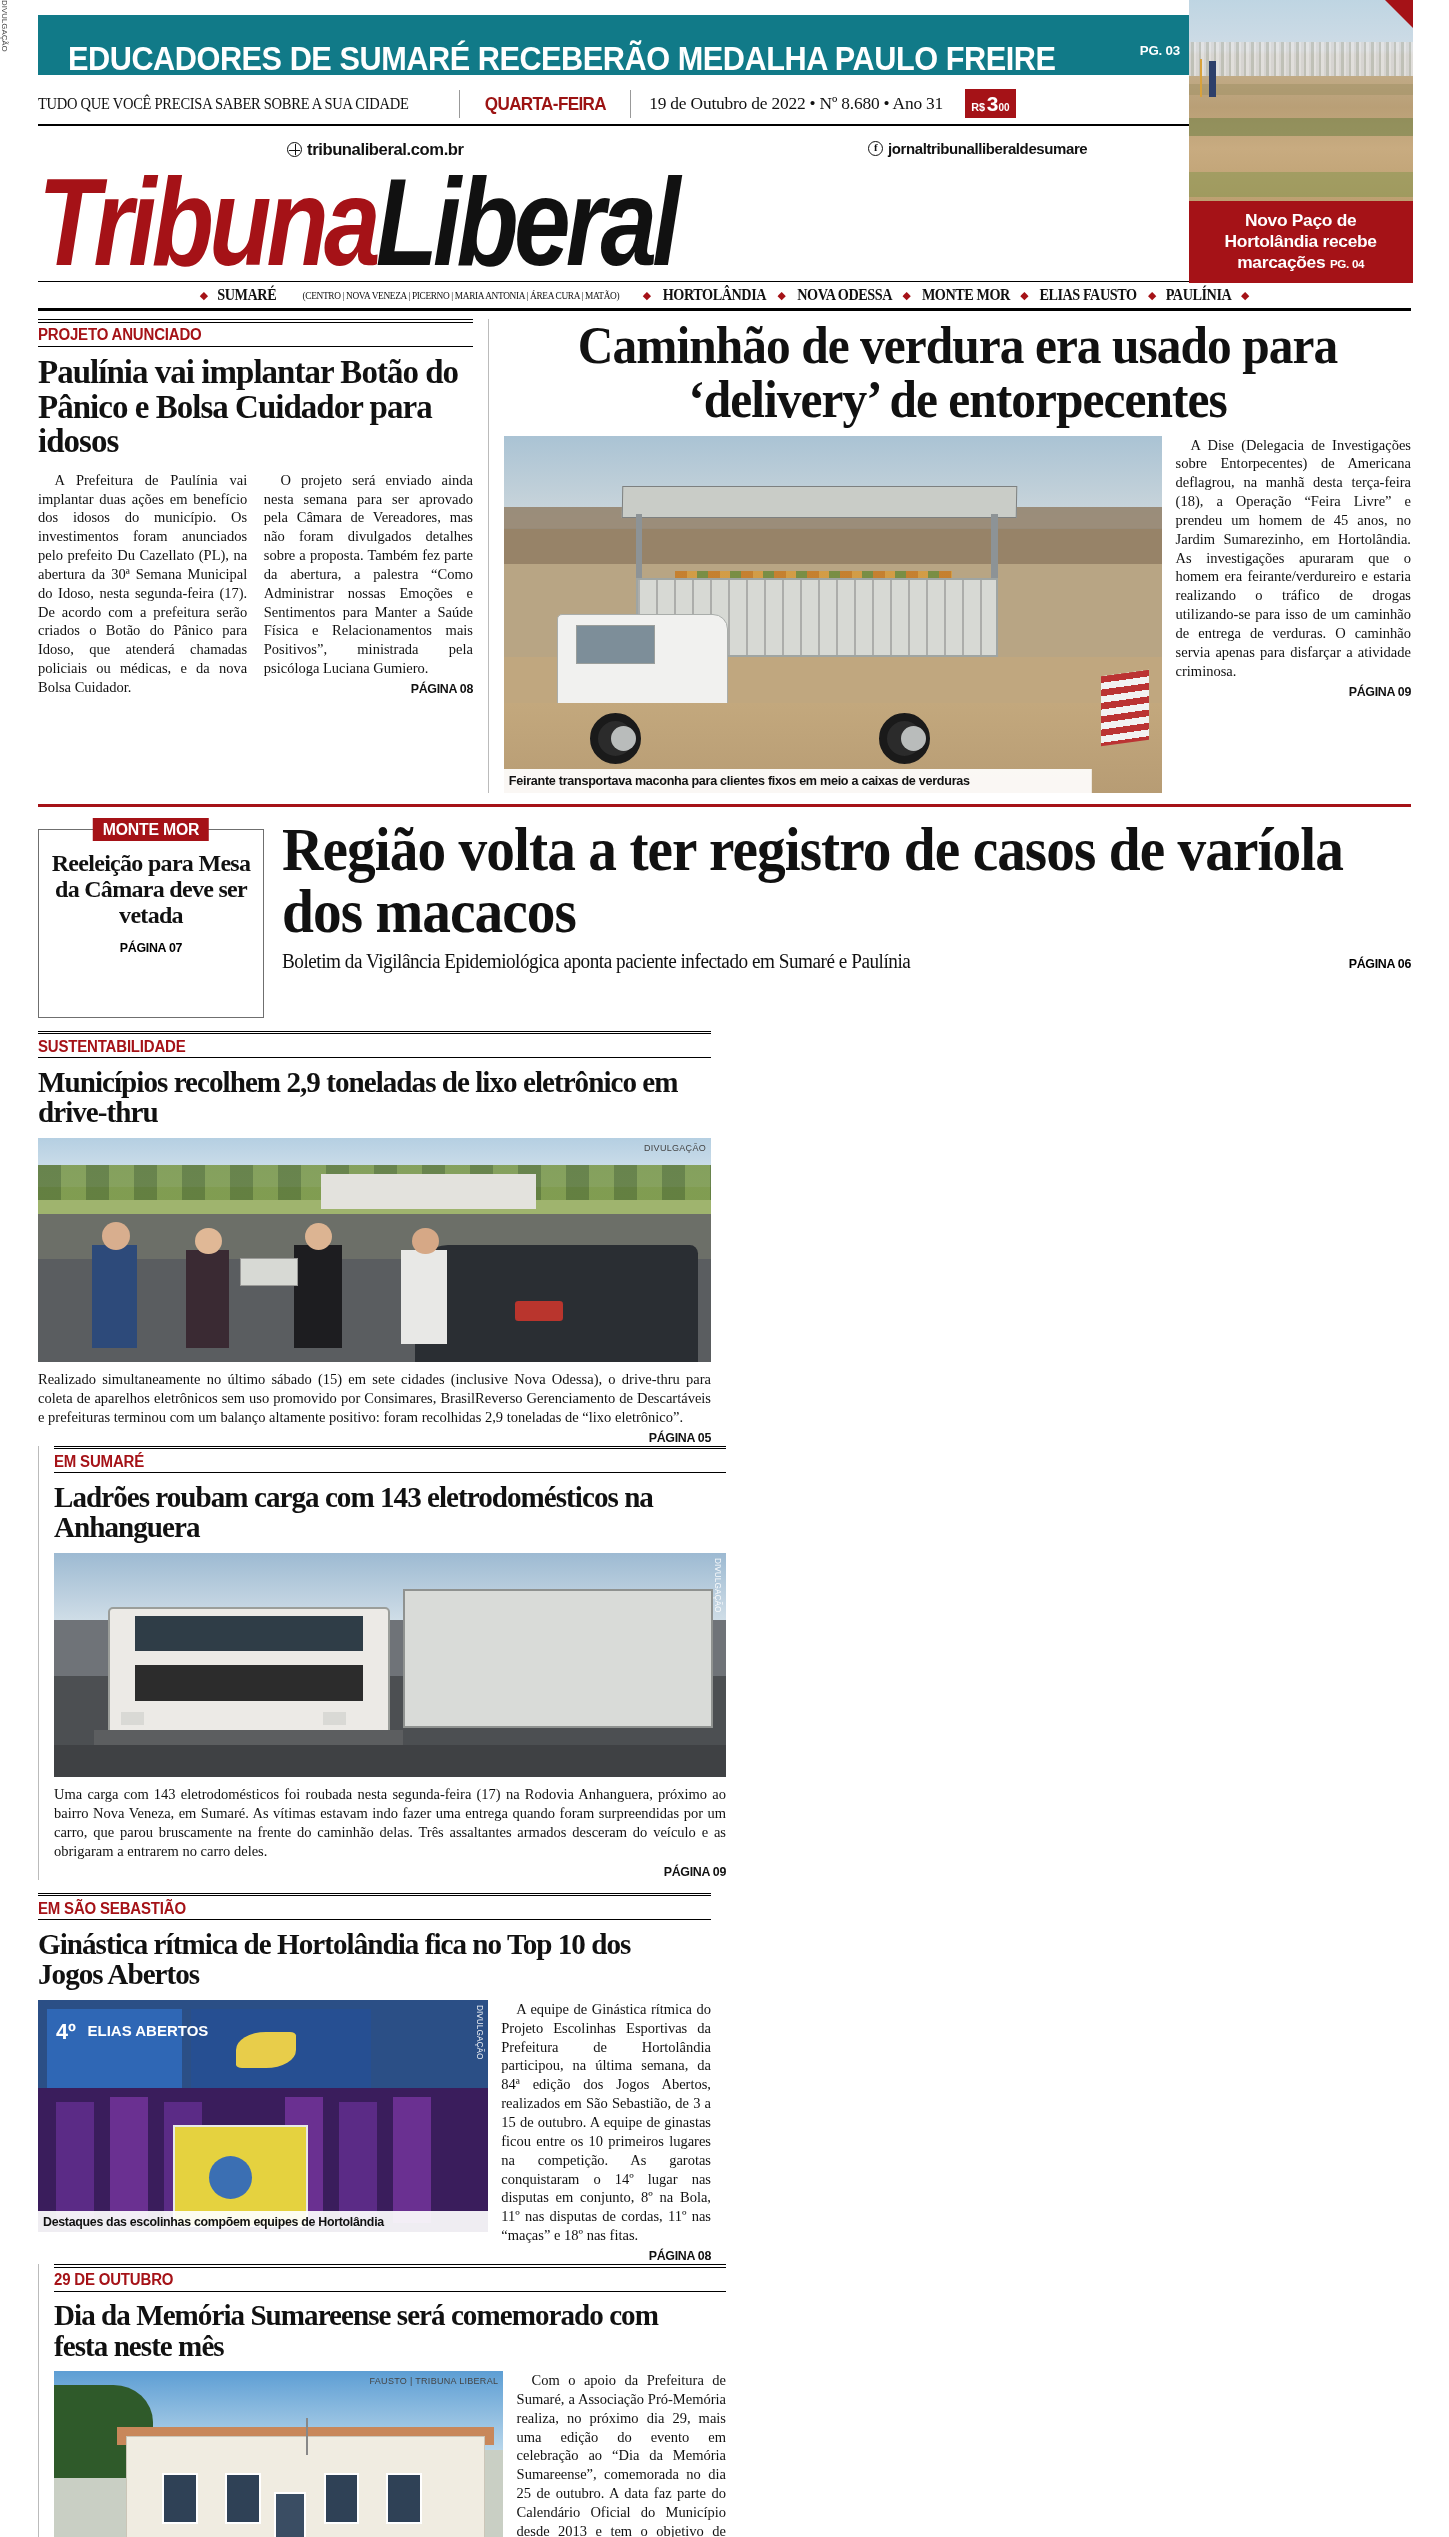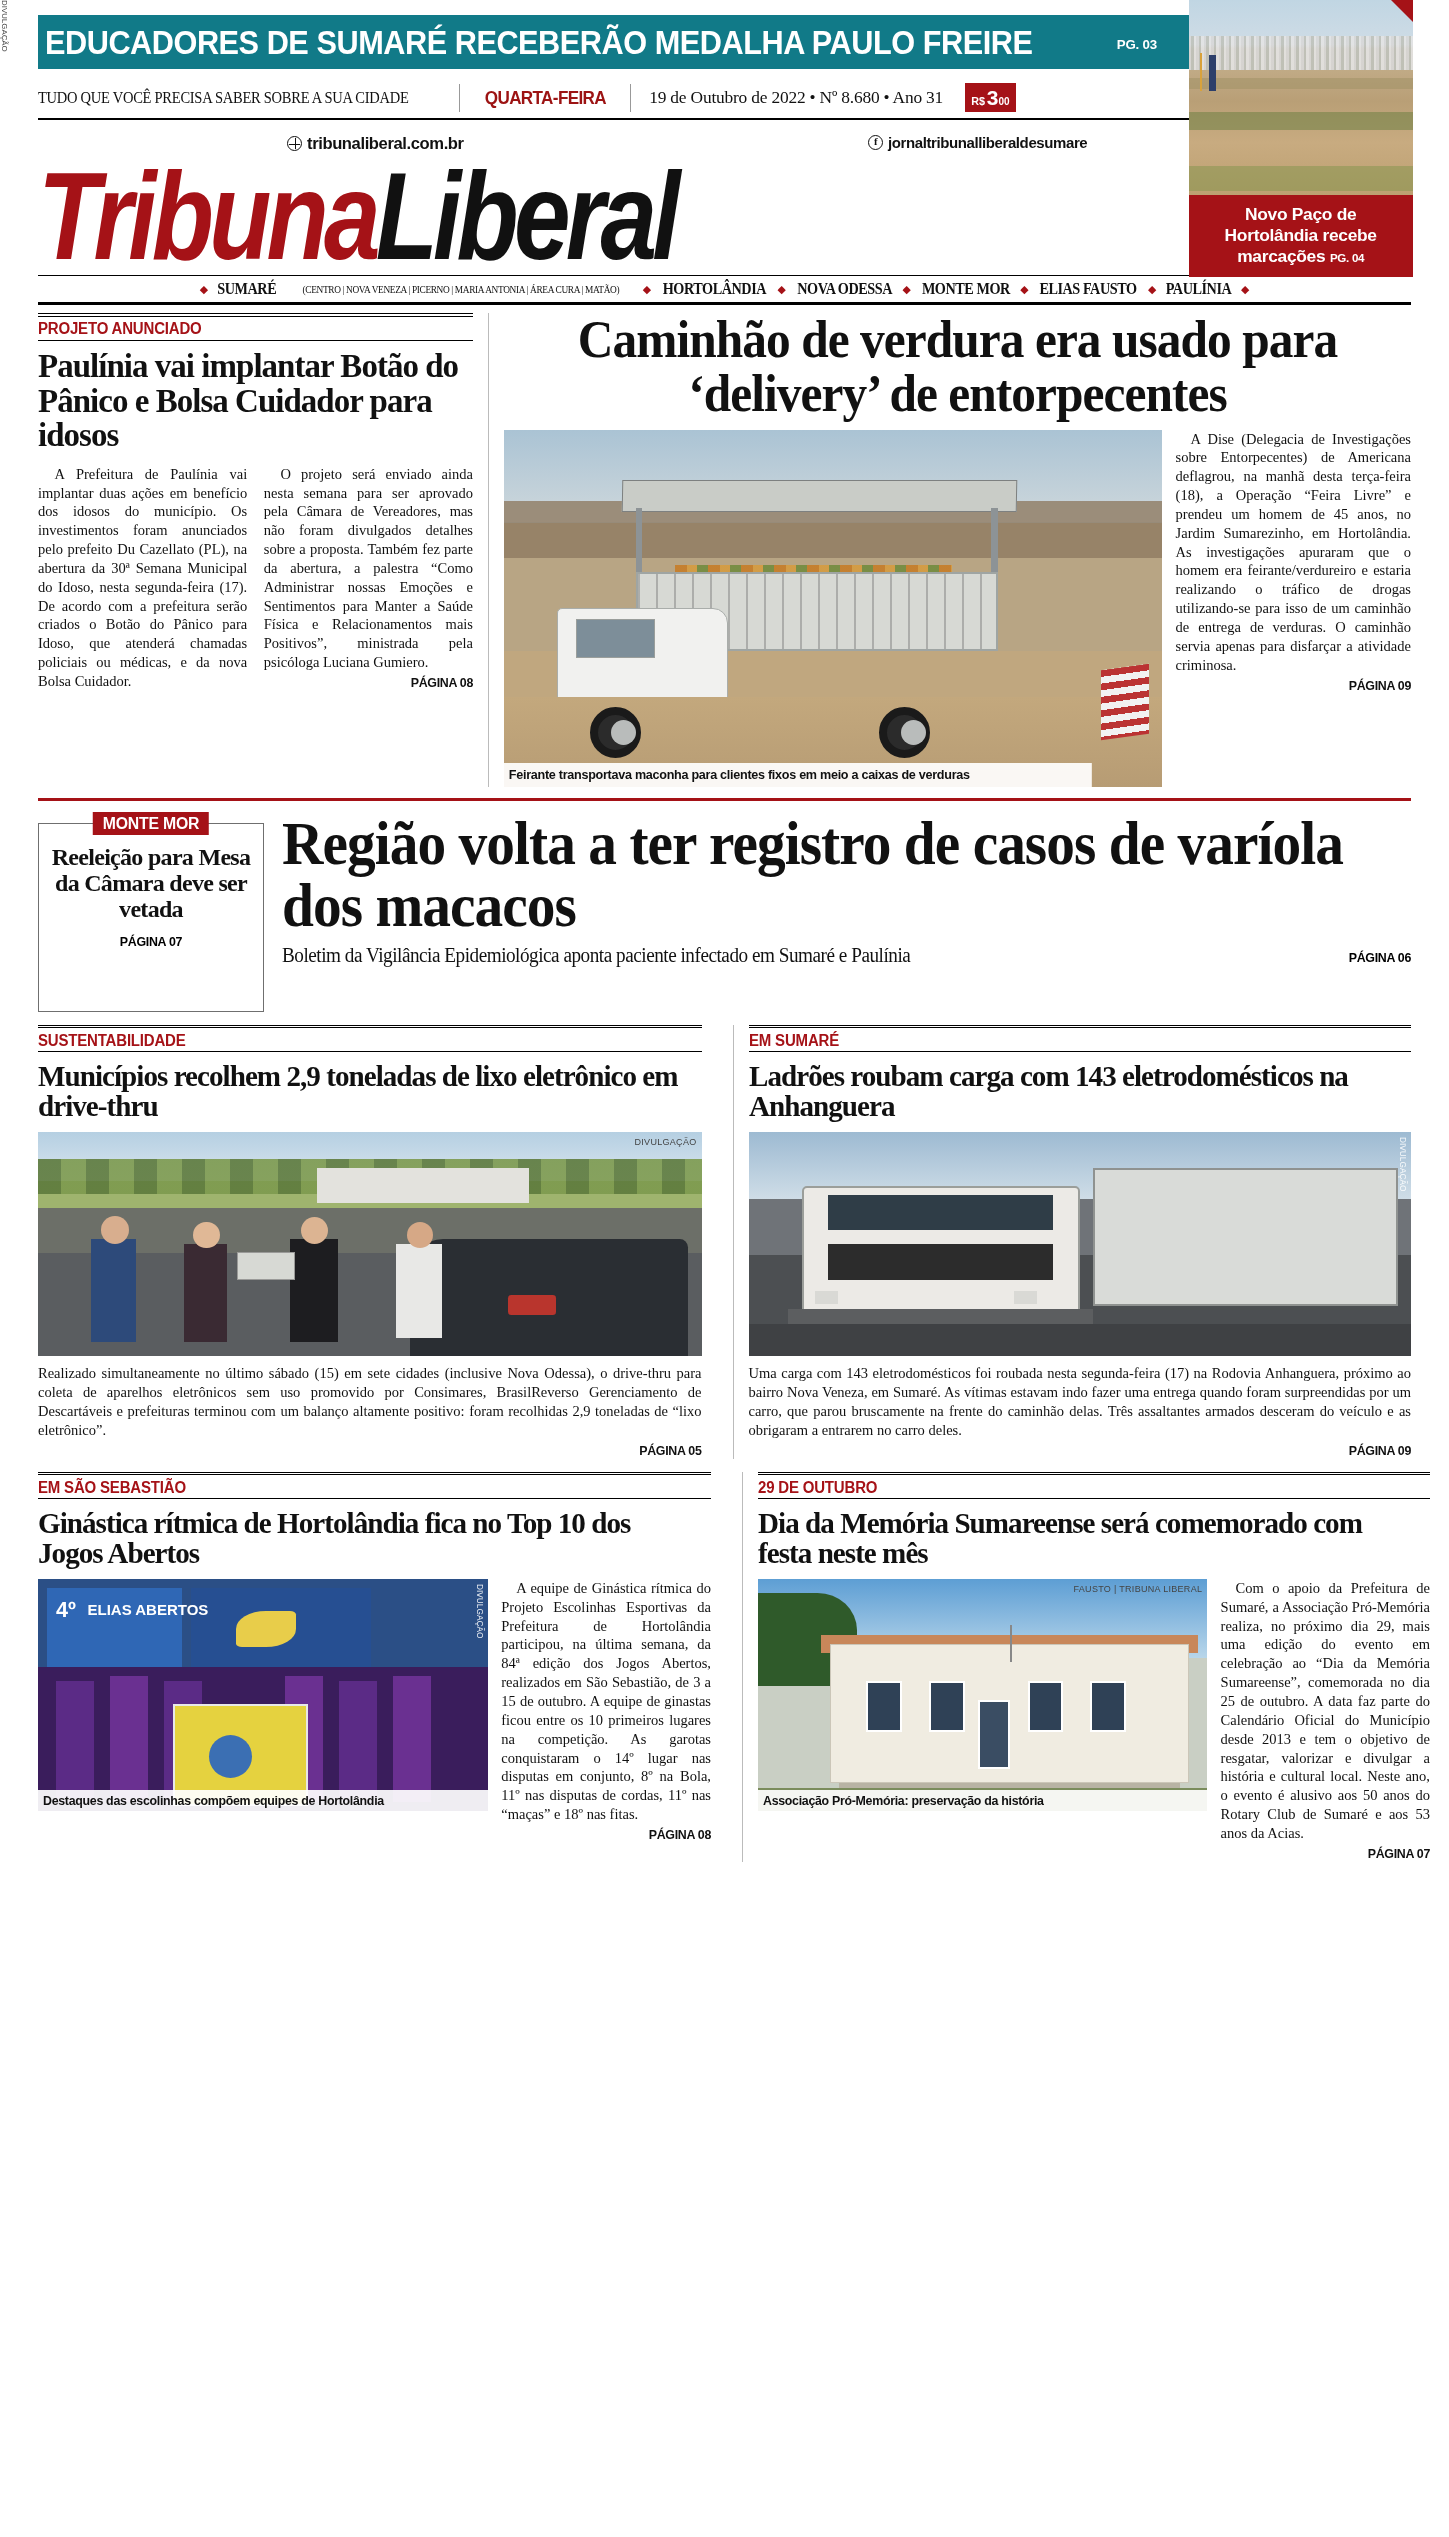--- a/index.html
+++ b/index.html
@@ -9,24 +9,24 @@
     font-family: "Liberation Serif", serif;
   }
   body { padding: 0 0 16.6px 0; }
 
   .page { width: 1449px; position: relative; background:#fff; }
 
   
   .topbar-wrap { padding: 15px 38px 0 38px; }
   .topbar {
     background: #117a88;
-    height: 54px;
+    height: 60px;
     display: flex;
-    align-items: center;
-    padding: 0 7px;
+    align-items: flex-end;
+    padding: 0 30px;
   }
   .topbar-text {
     font-family: "Liberation Sans", sans-serif;
     color: #fff;
     font-weight: bold;
     font-size: 33px;
     letter-spacing: -0.5px;
     transform: scaleX(0.93);
     transform-origin: left center;
     line-height: 1;
@@ -361,21 +361,21 @@
     display:flex; align-items:baseline; justify-content:space-between;
     margin-top: 6.6px;
   }
   .vario-sub-t {
     font-family:"Liberation Serif",serif; font-size: 20px; letter-spacing:-0.5px; color:#111;
     transform: scaleX(0.96); transform-origin:left;
   }
   .vario-pg { font-family:"Liberation Sans",sans-serif;font-weight:bold;font-size:12.4px;letter-spacing:-0.3px;}
 
   
-  .cards { display:flex; gap: 16px; margin-top: 13.3px; }
+  .cards { display:flex; gap: 0; margin-top: 13.3px; flex-direction: column; }
   .card { width: 688px; }
   .card.left { padding-right: 15px; }
   .card.right { padding-left: 15px; border-left: 0.8px solid #bbb; }
   .card-head { font-size: 30px; letter-spacing:-0.9px; transform: scaleX(0.97); transform-origin:left;}
   .photo {
     position:relative; overflow:hidden; margin-top: 10px; height: 224px;
   }
   .photo .divulg-dark {
     position:absolute; right:3.3px; top:5px; color:#fff; opacity:.9;
     font-family:"Liberation Sans",sans-serif; font-size:8.3px;

